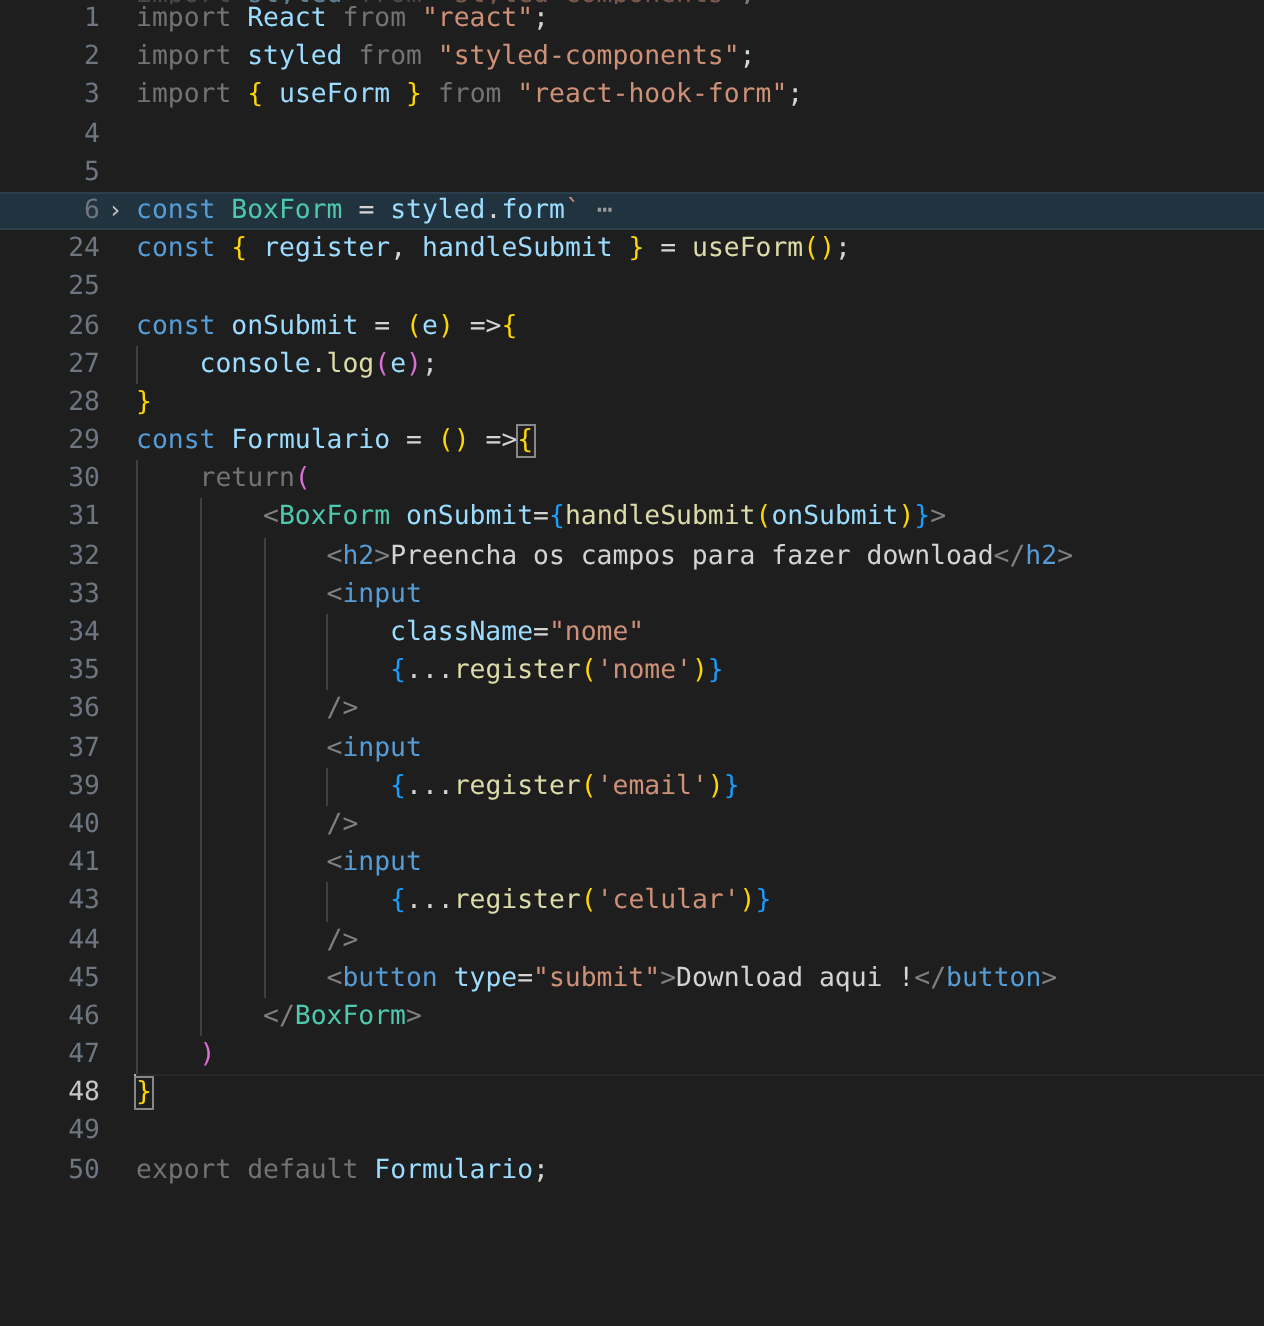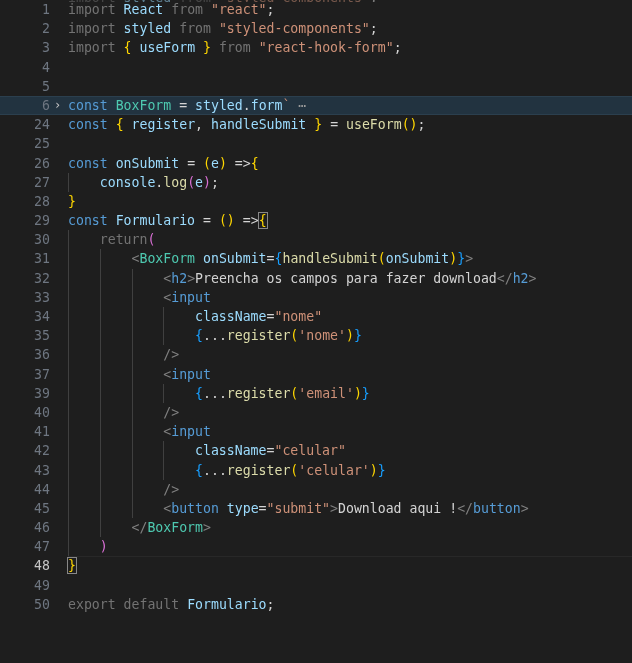--- a/index.html
+++ b/index.html
@@ -236,25 +236,20 @@
     <span class="guides"><i class="g" style="left:0px"></i><i class="g" style="left:31.8px"></i><i class="g" style="left:63.6px"></i></span>
     <span class="code">            <span class="punc">/&gt;</span></span>
   </div>
 
   <div class="row">
     <span class="ln">41</span>
     <span class="guides"><i class="g" style="left:0px"></i><i class="g" style="left:31.8px"></i><i class="g" style="left:63.6px"></i></span>
     <span class="code">            <span class="punc">&lt;</span><span class="kw2">input</span></span>
   </div>
 
-  <div class="row">
-    <span class="ln">42</span>
-    <span class="guides"><i class="g" style="left:0px"></i><i class="g" style="left:31.8px"></i><i class="g" style="left:63.6px"></i><i class="g" style="left:95.4px"></i></span>
-    <span class="code">                <span class="var">className</span><span class="pl">=</span><span class="str">"celular"</span></span>
-  </div>
 
   <div class="row">
     <span class="ln">43</span>
     <span class="guides"><i class="g" style="left:0px"></i><i class="g" style="left:31.8px"></i><i class="g" style="left:63.6px"></i><i class="g" style="left:95.4px"></i></span>
     <span class="code">                <span class="b3">{</span><span class="pl">...</span><span class="fn">register</span><span class="b1">(</span><span class="str">'celular'</span><span class="b1">)</span><span class="b3">}</span></span>
   </div>
 
   <div class="row">
     <span class="ln">44</span>
     <span class="guides"><i class="g" style="left:0px"></i><i class="g" style="left:31.8px"></i><i class="g" style="left:63.6px"></i></span>

